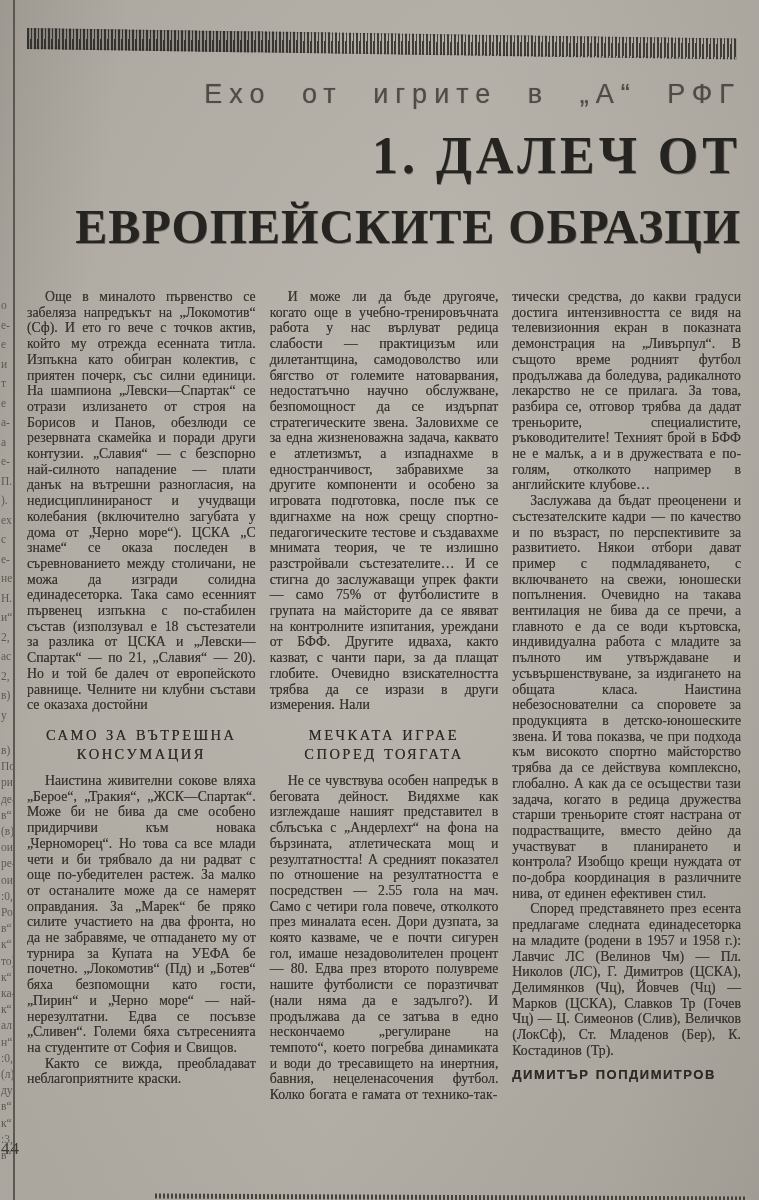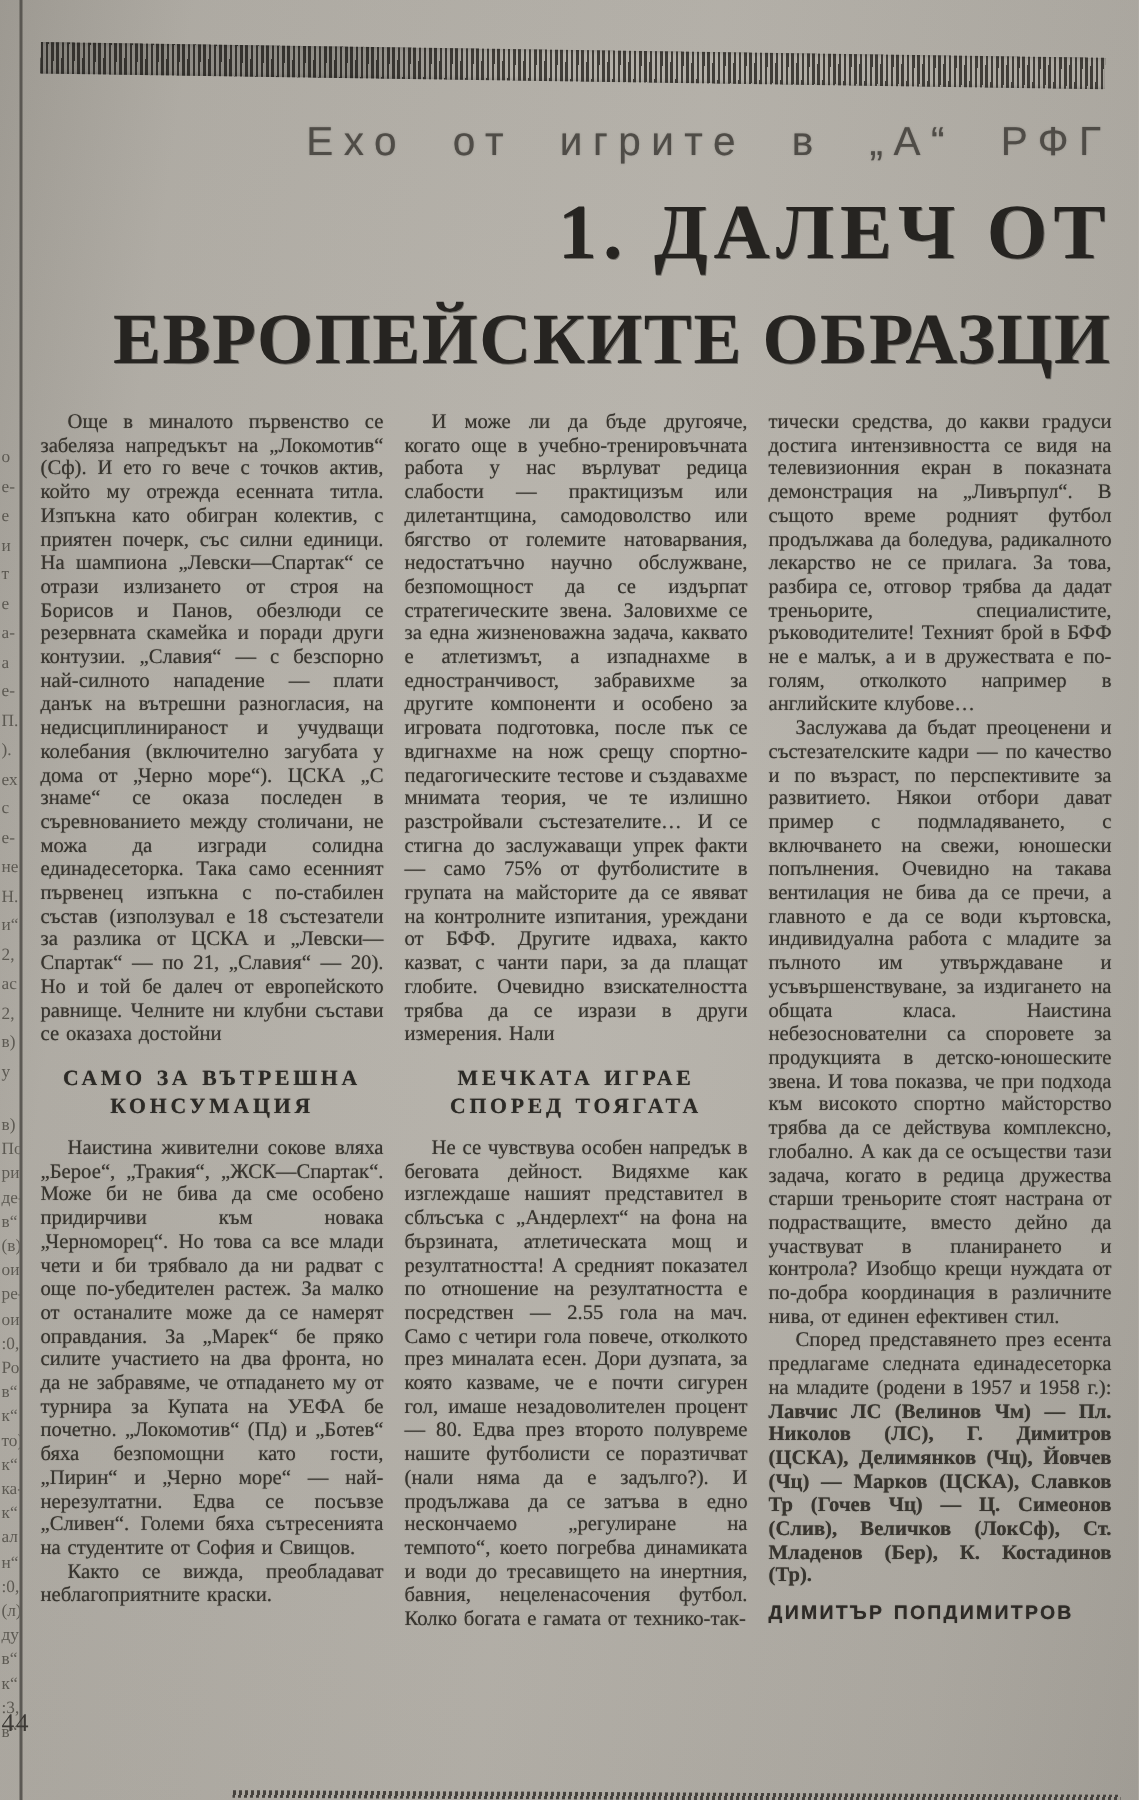--- a/index.html
+++ b/index.html
@@ -49,35 +49,35 @@
     margin-top:30px;text-align:right;
     font-family:"Liberation Sans", sans-serif;
     font-size:27px;letter-spacing:7px;word-spacing:16px;
     color:#4f4c47;text-shadow:0 0 1px rgba(79,76,71,.55);
   }
   .headline{margin:13px 0 0;text-align:center;font-weight:bold;color:var(--ink-dark);}
   .hl1{display:block;font-size:52px;line-height:66px;letter-spacing:4px;
        text-shadow:.6px .6px 0 rgba(38,36,33,.45);text-align:right;}
   .hl2{display:block;font-size:48px;line-height:76px;letter-spacing:1px;
        text-shadow:.6px .6px 0 rgba(38,36,33,.45);text-align:right;}
-  .columns{display:flex;gap:14px;margin-top:8px;}
+  .columns{display:flex;gap:14px;margin-top:24px;}
   .col{
     flex:1;min-width:0;text-align:justify;
     font-size:13.8px;line-height:15.7px;color:var(--ink);
     text-shadow:0 0 .6px rgba(56,53,47,.75);
     word-spacing:.08em;
   }
   .para{margin:0;text-indent:18px;}
   .para.noindent{text-indent:0;}
   .subhead{
     margin:13px 4px 9px;text-align:center;
     font-size:14.5px;line-height:19px;letter-spacing:2.5px;
-    font-weight:bold;color:#2c2a26;
+    font-weight:normal;color:#2c2a26;
   }
-  .names{font-weight:bold;}
+  .names{font-weight:normal;}
   .byline{
     margin-top:9px;text-align:left;padding-right:6px;
     font-family:"Liberation Sans", sans-serif;
     font-size:13px;font-weight:bold;letter-spacing:1.5px;color:#2e2b27;
   }
   .bottom-bar{
     position:absolute;left:155px;bottom:0;width:592px;height:5px;
     transform:rotate(.3deg);
     background:repeating-linear-gradient(90deg,#45423d 0 2px, rgba(170,166,158,.3) 2px 4px);
   }

